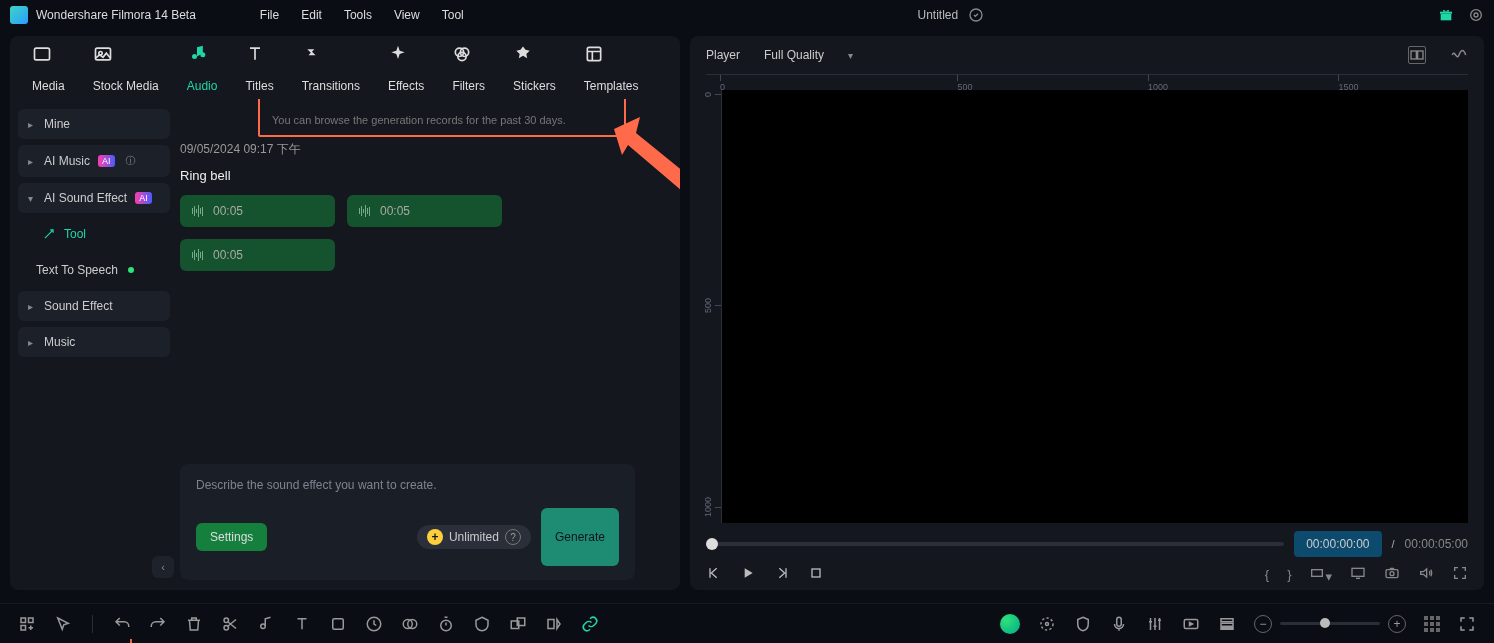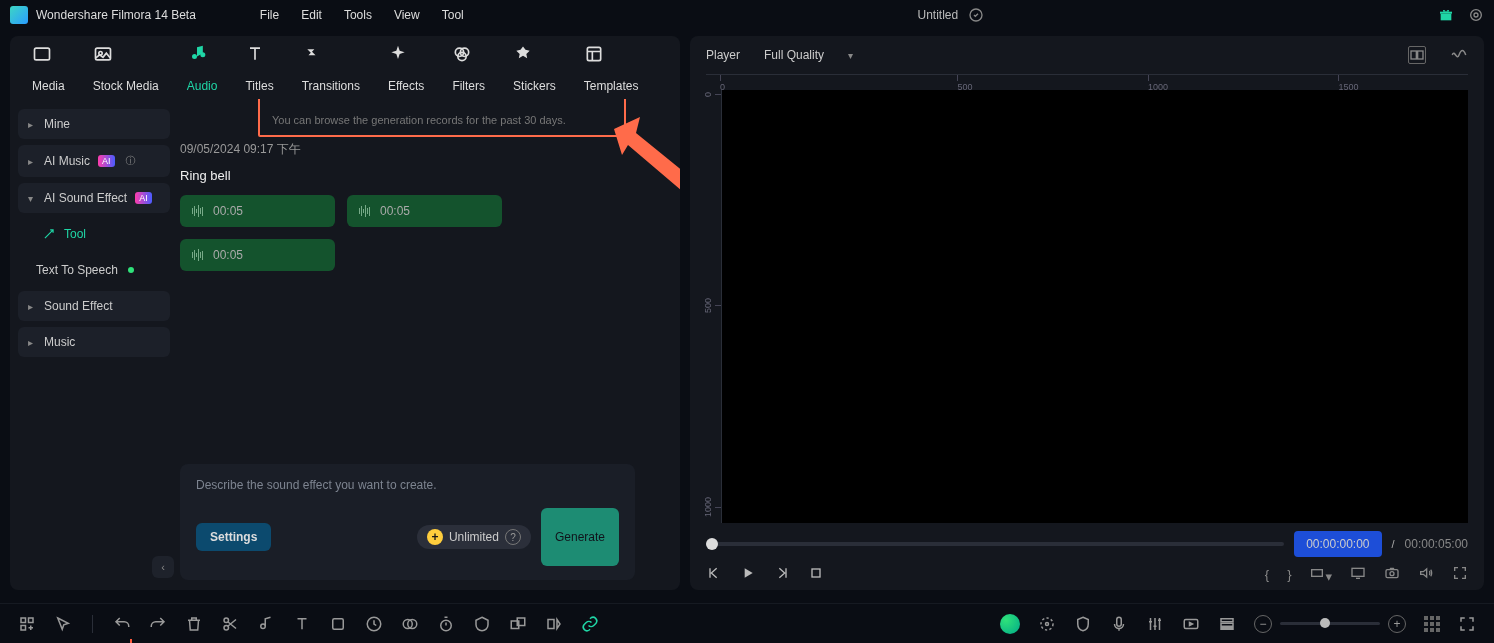--- a/index.html
+++ b/index.html
@@ -52,21 +52,21 @@
 .clips{display:flex;flex-wrap:wrap;gap:12px;margin-top:12px;}
 .clip{width:155px;height:32px;background:#14532d;border-radius:6px;display:flex;align-items:center;gap:10px;padding:0 12px;color:#aaa;font-size:12px;cursor:pointer;}
 .wave{display:flex;align-items:center;gap:1px;}
 .wave i{width:1px;background:#7a8;display:inline-block;}
 
 .gen-panel{margin-top:auto;background:#1a1e27;border-radius:8px;padding:14px 16px 14px 16px;width:455px;}
 .gen-prompt{color:#7d8490;font-size:12px;min-height:20px;}
 .gen-row{display:flex;align-items:center;justify-content:space-between;margin-top:18px;color:#888;font-size:12px;}
 .gen-row .left-ico{display:flex;align-items:center;gap:6px;}
 .gen-footer{display:flex;align-items:center;justify-content:space-between;margin-top:10px;}
-.btn-settings{background:#0c4a6e;color:#ddd;border:none;padding:7px 14px;border-radius:6px;font-size:12px;cursor:pointer;font-weight:bold;}
+.btn-settings{background:#15803d;color:#ddd;border:none;padding:7px 14px;border-radius:6px;font-size:12px;cursor:pointer;}
 .gen-right{display:flex;align-items:center;gap:10px;}
 .unlimited-pill{display:flex;align-items:center;gap:6px;background:#2b2f3a;border-radius:14px;padding:4px 10px;color:#ccc;font-size:12px;}
 .plus-badge{width:16px;height:16px;border-radius:50%;background:#ffce3d;display:flex;align-items:center;justify-content:center;color:#1a1a1a;font-weight:bold;font-size:12px;}
 .q-badge{width:16px;height:16px;border-radius:50%;border:1px solid #777;color:#999;display:flex;align-items:center;justify-content:center;font-size:10px;}
 .btn-generate{background:#1fd6a6;color:#0a0d14;border:none;padding:22px 14px;border-radius:6px;font-size:12px;cursor:pointer;opacity:.6;}
 
 .collapse-handle{position:absolute;left:142px;bottom:12px;width:22px;height:22px;border-radius:6px;background:#1e222b;display:flex;align-items:center;justify-content:center;color:#888;cursor:pointer;font-size:11px;}
 
 
 .right-panel{flex:1;display:flex;flex-direction:column;padding:0;}
@@ -83,21 +83,21 @@
 .stage-wrap{flex:1;display:flex;margin:0 16px;}
 .ruler-v{width:16px;position:relative;border-right:1px solid #2a2e38;}
 .ruler-v .tick{position:absolute;right:0;display:flex;align-items:center;font-size:9px;color:#667;}
 .ruler-v .tick .bar{width:6px;height:1px;background:#445;margin-left:2px;}
 .ruler-v .lbl{writing-mode:vertical-rl;transform:rotate(180deg);}
 .stage{flex:1;background:#000;}
 
 .transport{display:flex;align-items:center;gap:10px;padding:8px 16px 2px 16px;color:#aaa;font-size:11px;}
 .progress{flex:1;height:4px;background:#2a2e38;border-radius:2px;position:relative;}
 .progress .knob{position:absolute;left:0;top:-4px;width:12px;height:12px;border-radius:50%;background:#ddd;}
-.time-box{background:#1d4ed8;padding:6px 12px;border-radius:4px;color:#ccc;font-size:12px;}
+.time-box{background:#0c4a6e;padding:6px 12px;border-radius:4px;color:#ccc;font-size:12px;}
 .time-total{color:#888;font-size:12px;}
 
 .transport-btns{display:flex;align-items:center;padding:6px 16px;gap:18px;color:#bbb;}
 .tb-left{display:flex;align-items:center;gap:18px;}
 .tb-right{margin-left:auto;display:flex;align-items:center;gap:18px;color:#888;}
 .tbtn{cursor:pointer;}
 .tbtn svg{width:16px;height:16px;}
 
 
 .bottombar{position:absolute;left:0;right:0;bottom:0;height:40px;display:flex;align-items:center;padding:0 18px;gap:18px;color:#999;border-top:1px solid #161a22;}

